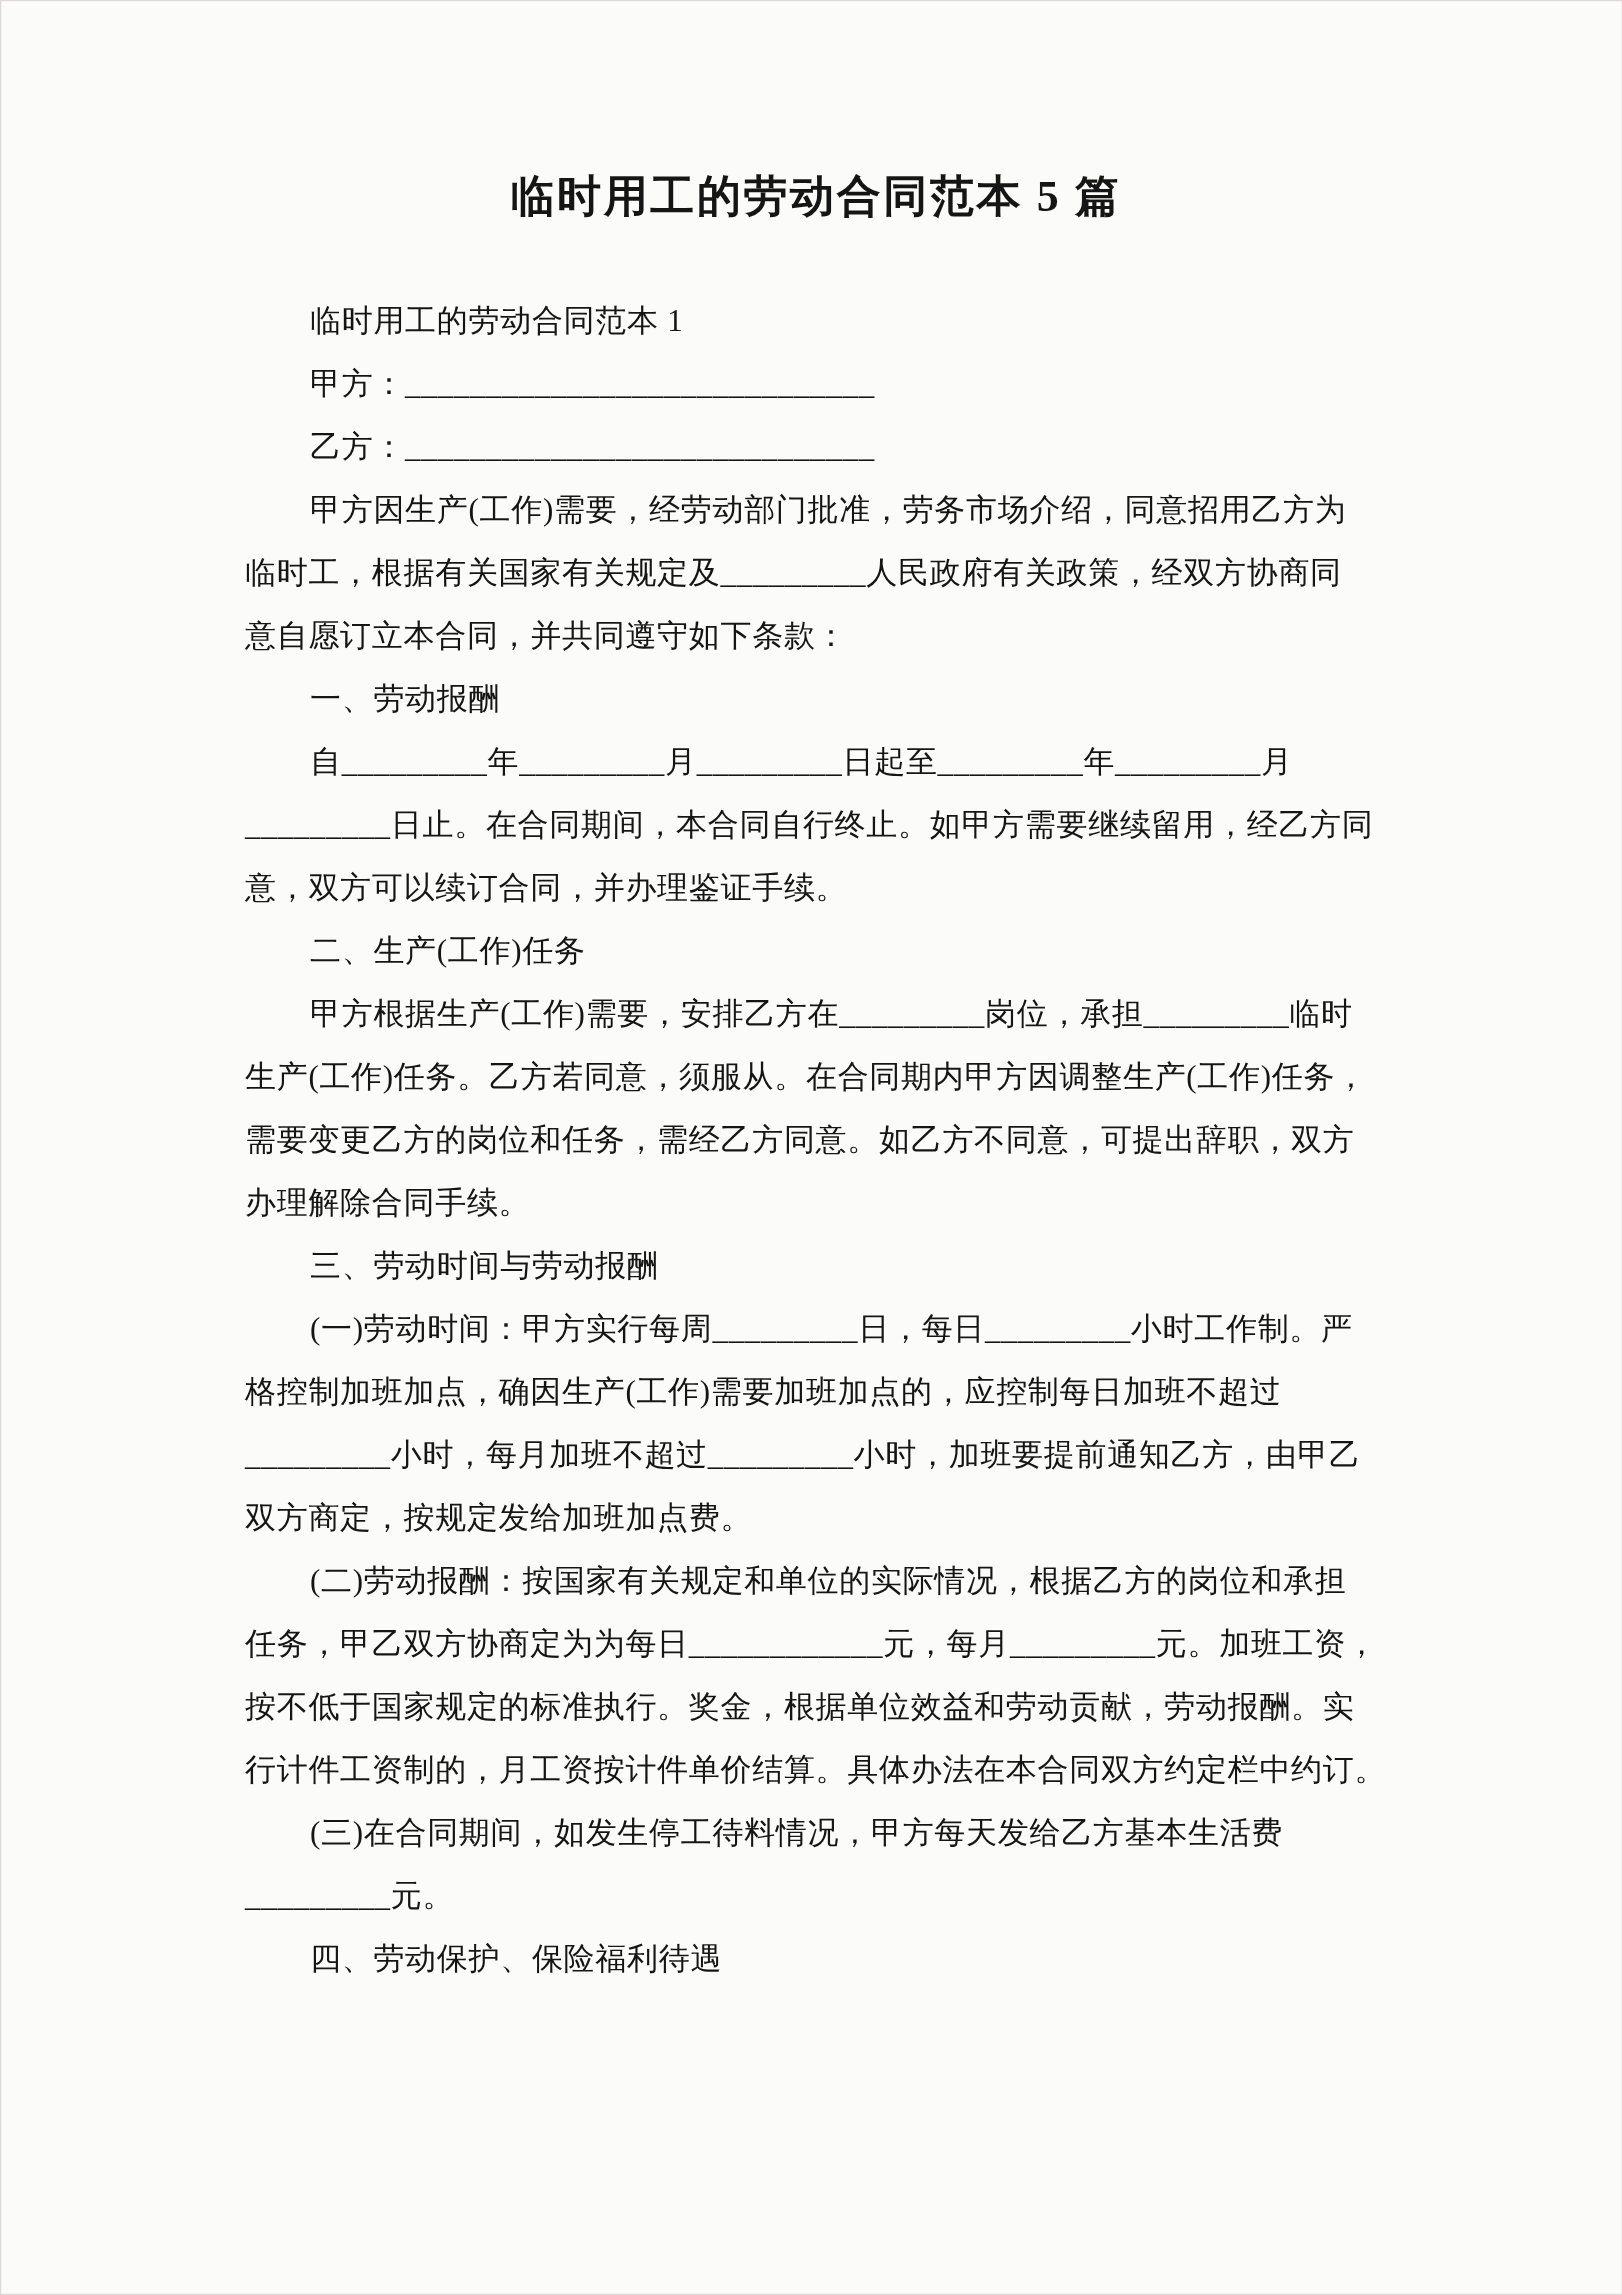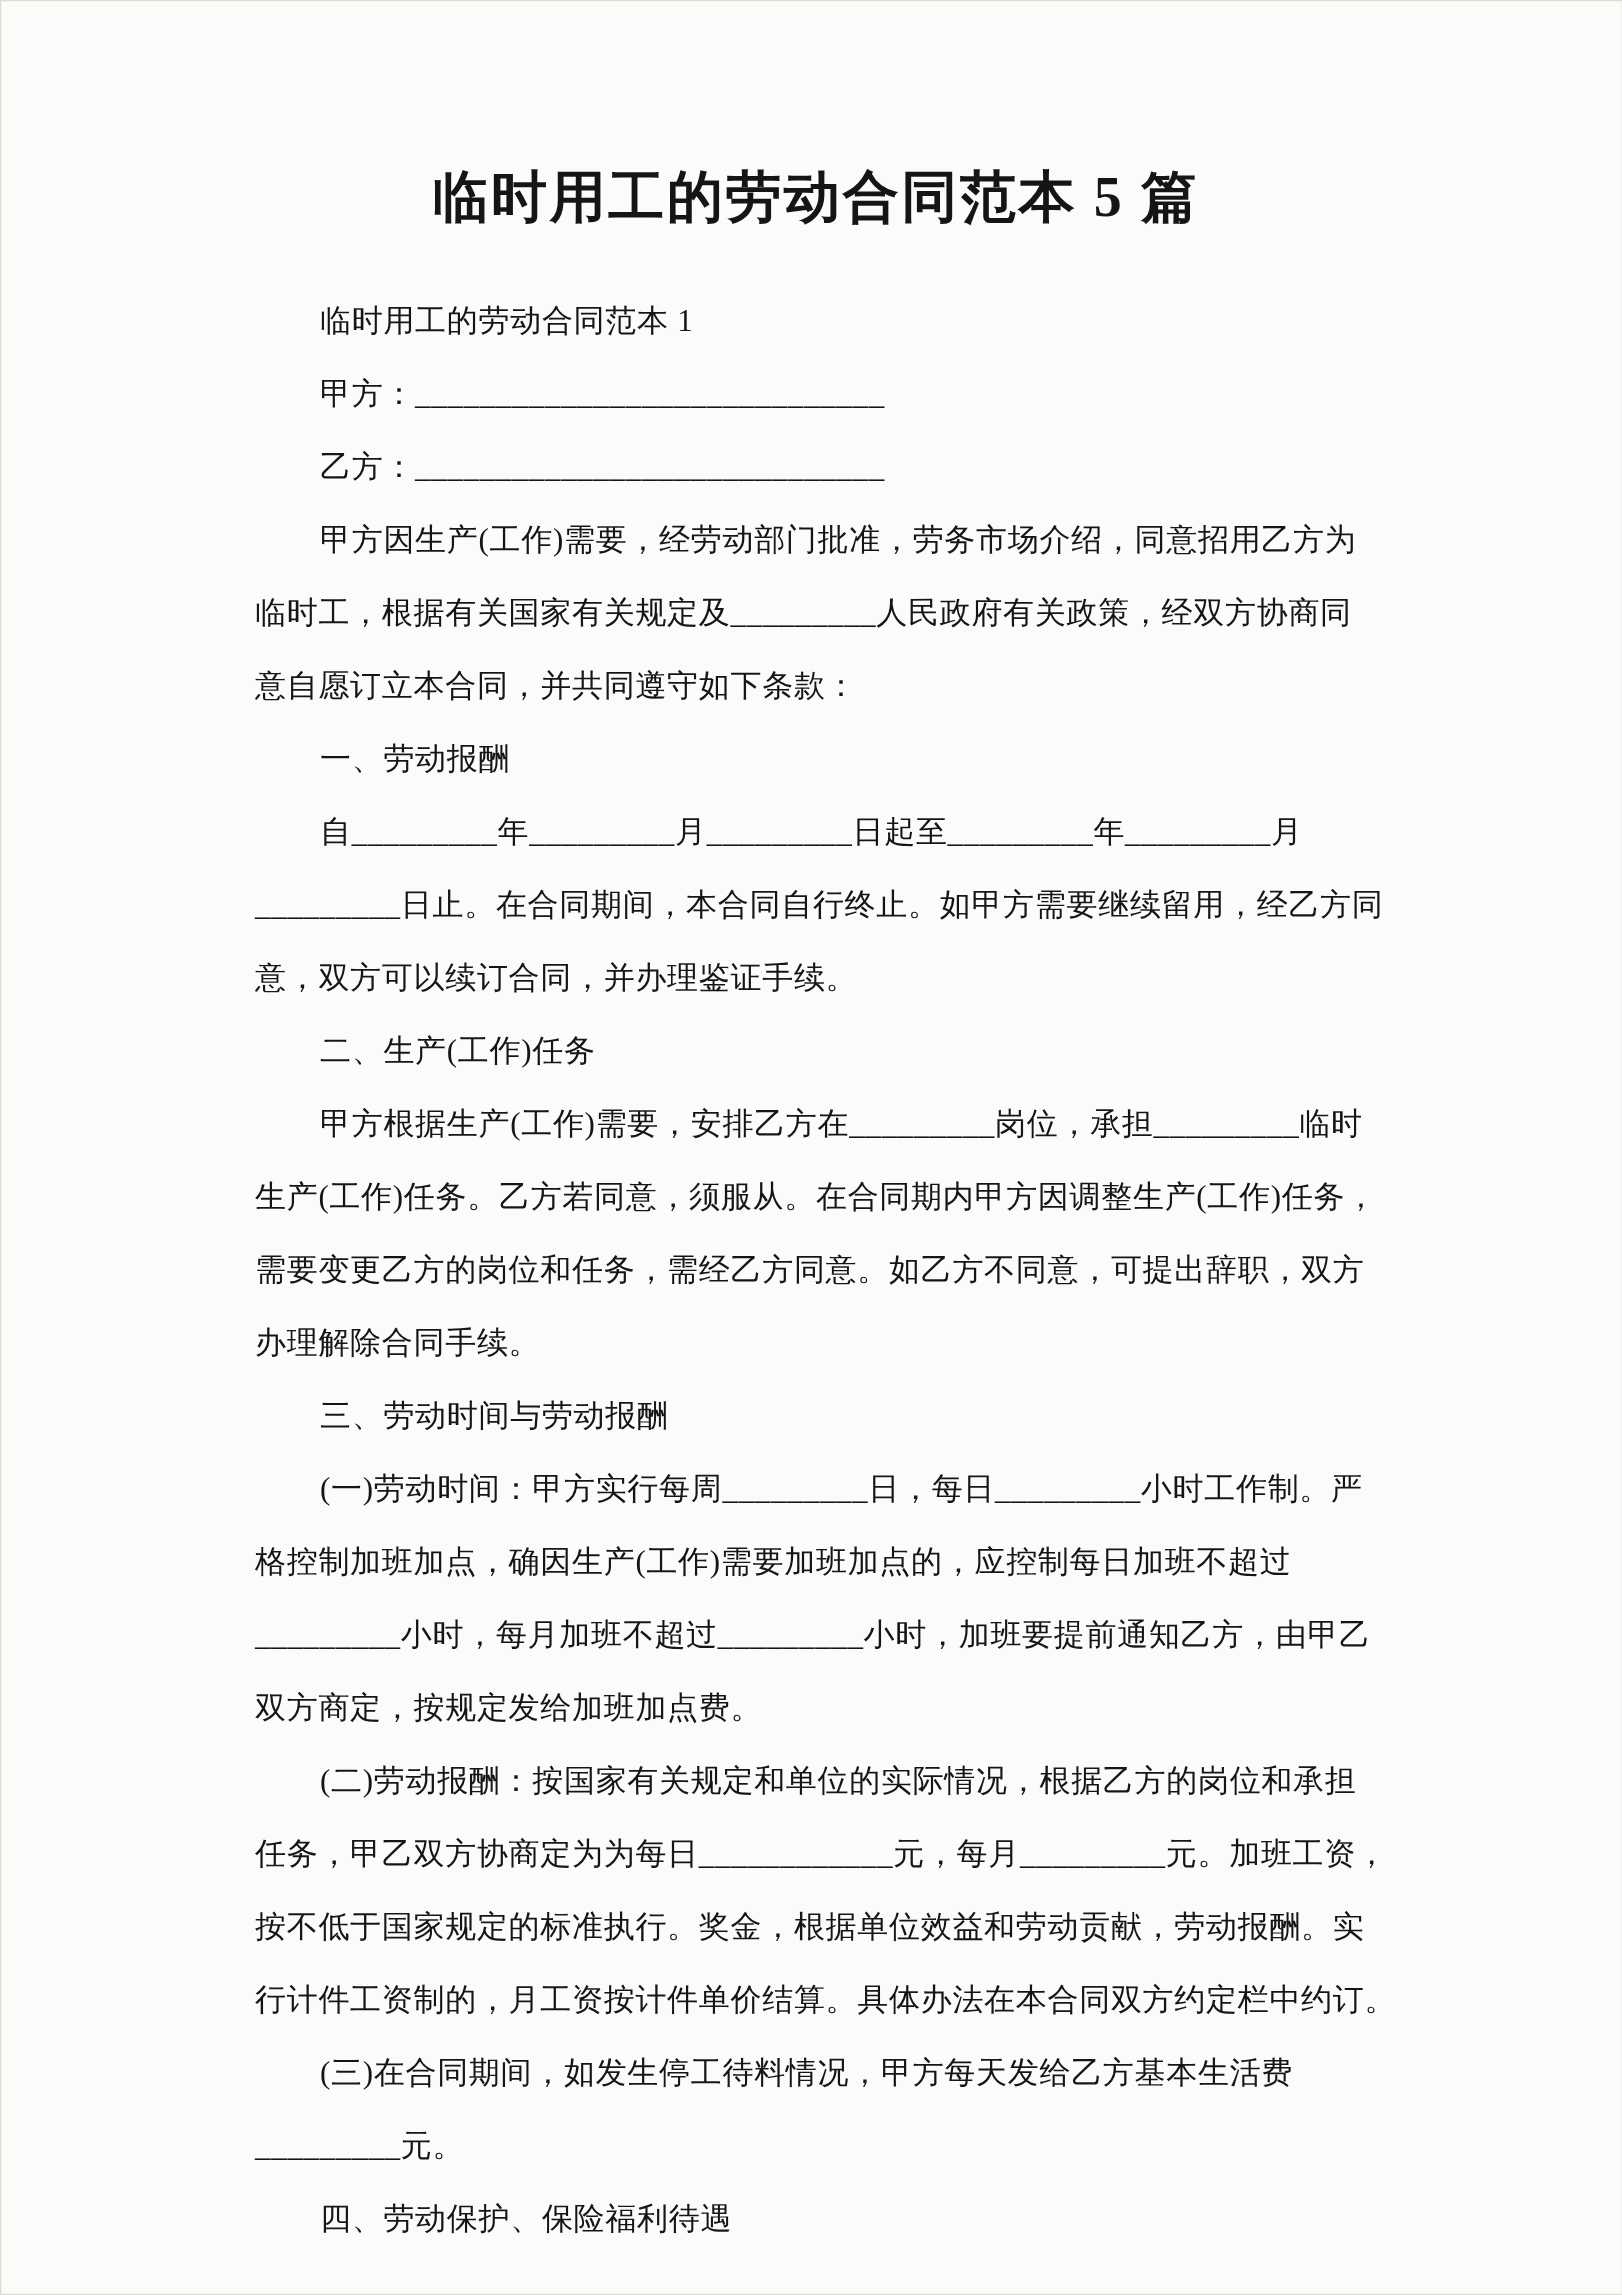--- a/index.html
+++ b/index.html
@@ -15,32 +15,32 @@
     background: #fbfbf9;
     box-sizing: border-box;
     box-shadow: inset 0 0 0 1.3px #dddbd7;
     padding: 164px 236px 0 245px;
     overflow: hidden;
     color: #151515;
     font-family: "Liberation Serif", "DejaVu Serif", serif;
   }
   .doc-title {
     margin: 0 0 59px 0;
-    font-size: 56px;
+    font-size: 44px;
     line-height: 66px;
     font-weight: bold;
     text-align: center;
     letter-spacing: 2.6px;
     white-space: nowrap;
   }
   .doc-body {
     width: 100%;
   }
   .ln {
-    margin: 10px;
+    margin: 0;
     font-size: 31px;
     line-height: 63px;
     letter-spacing: 0.7px;
     white-space: nowrap;
     overflow: visible;
   }
   .ind {
     text-indent: 65px;
   }
 </style>

